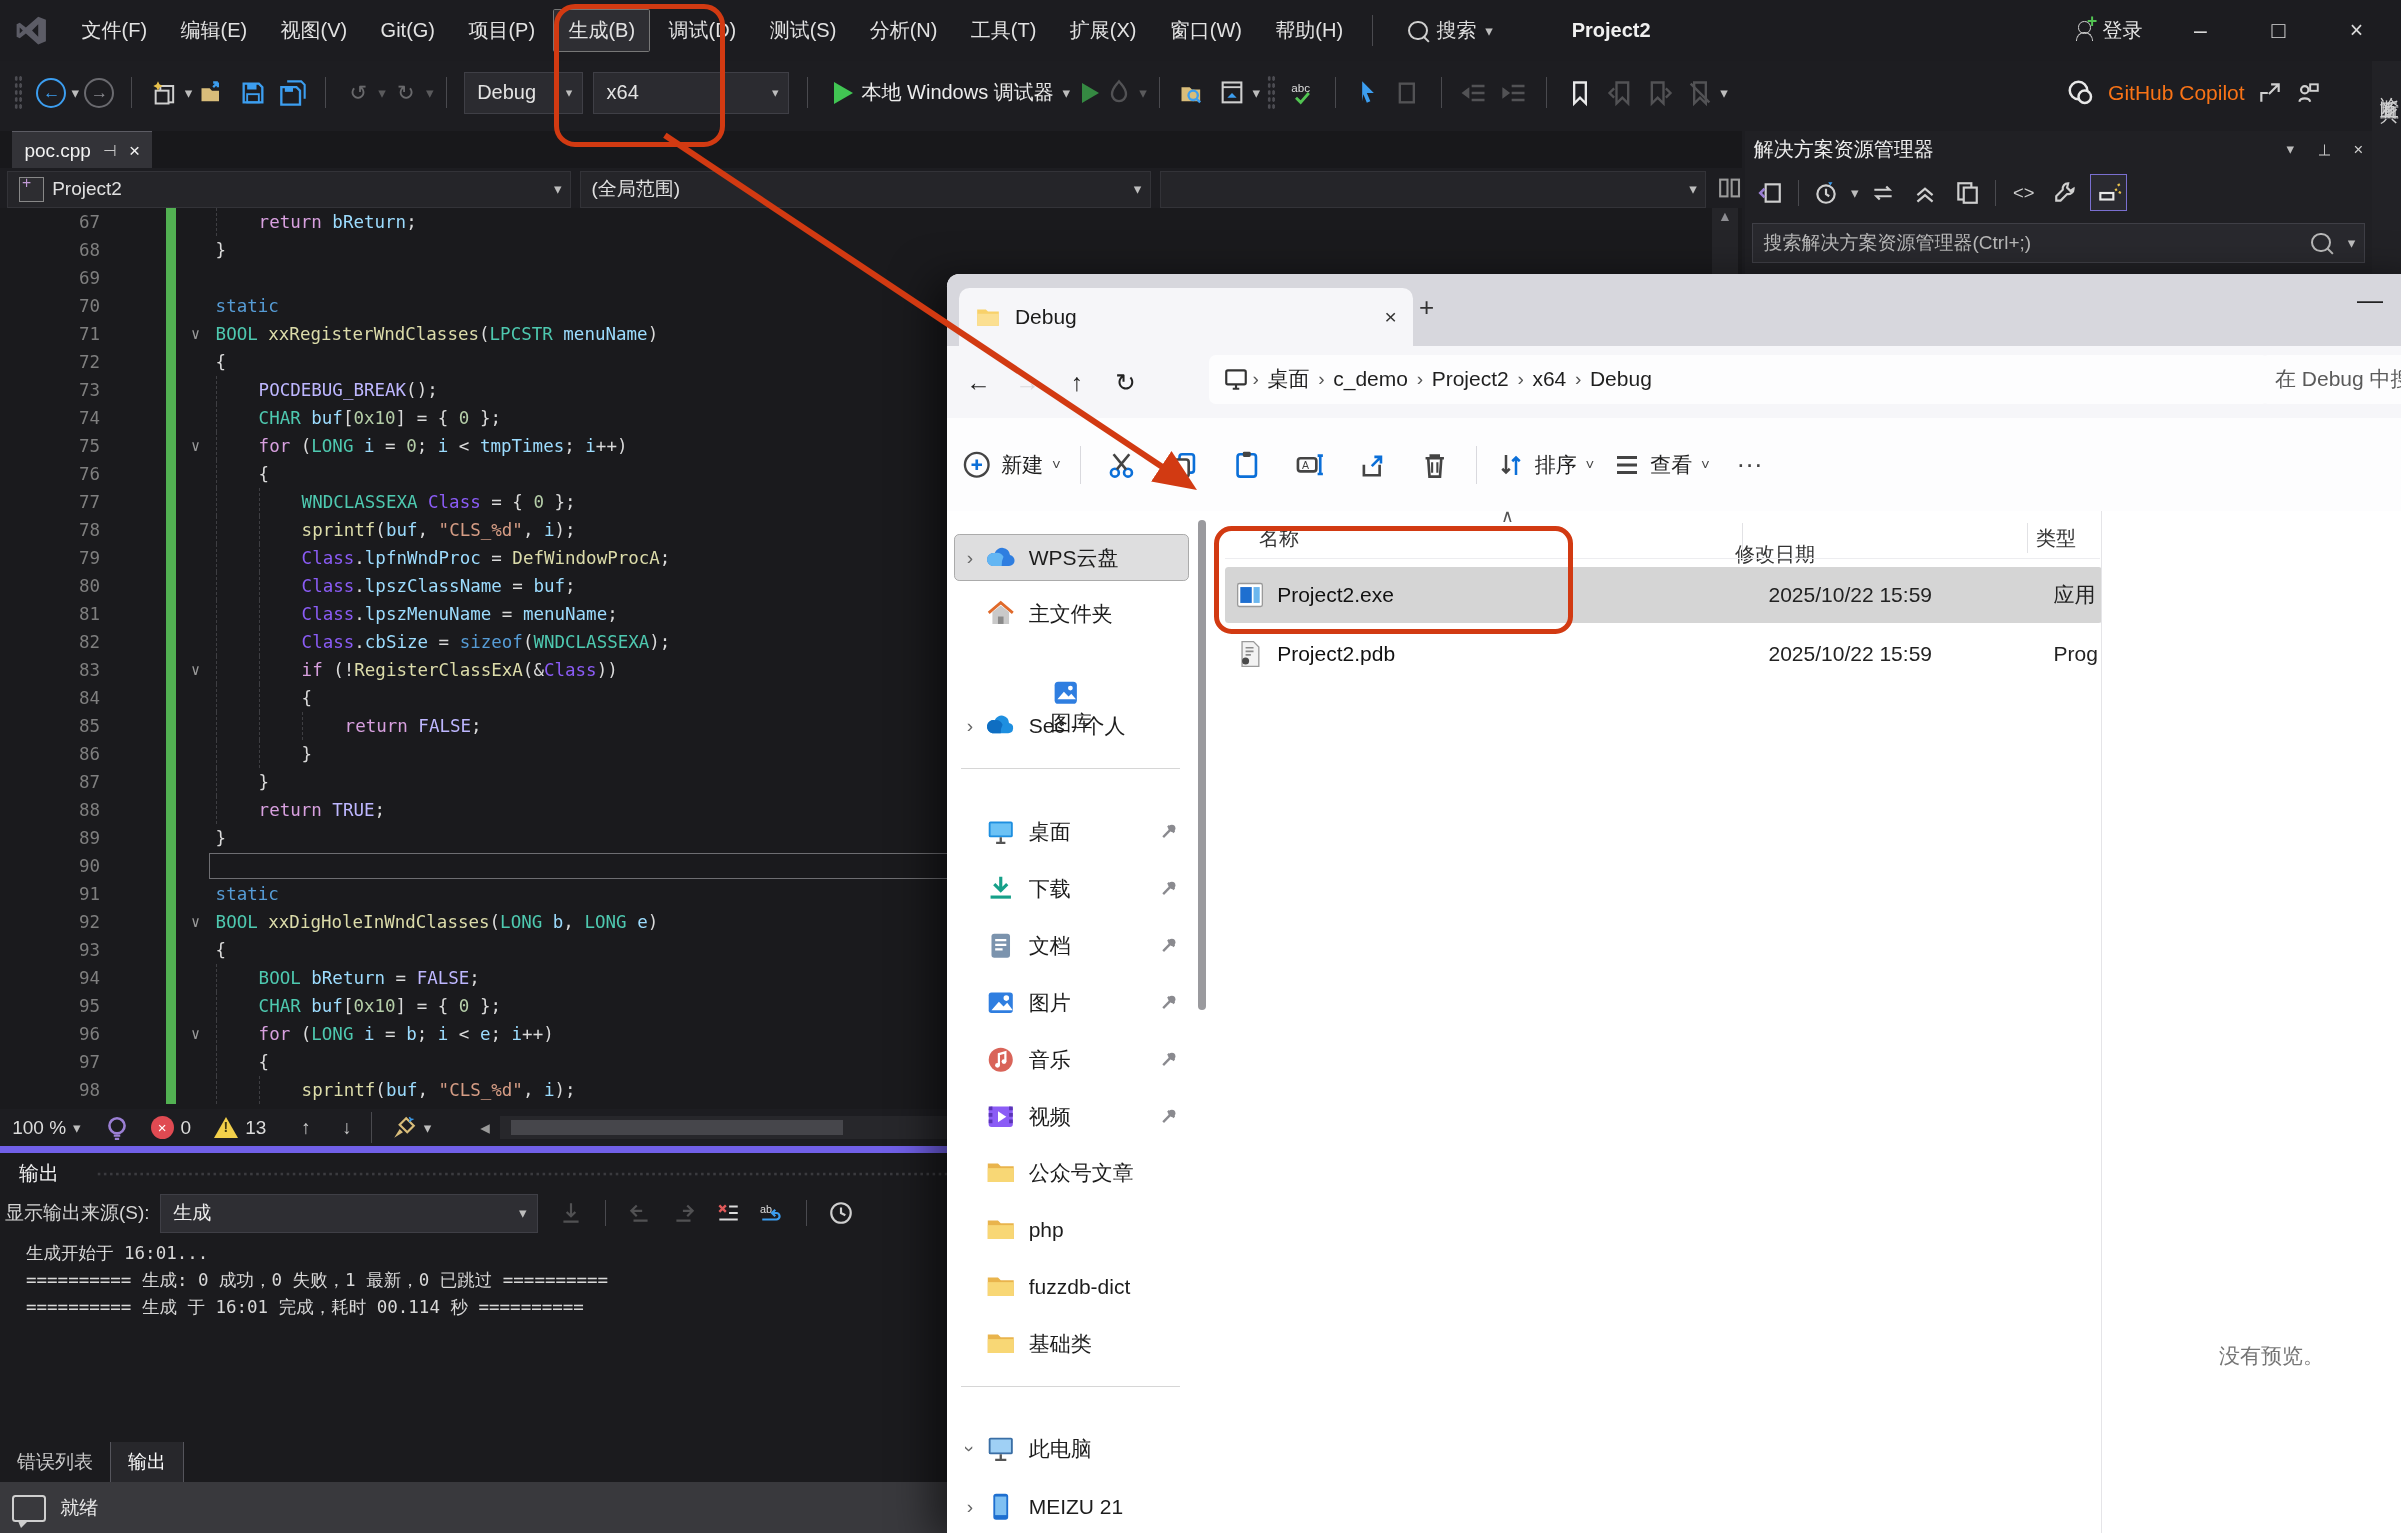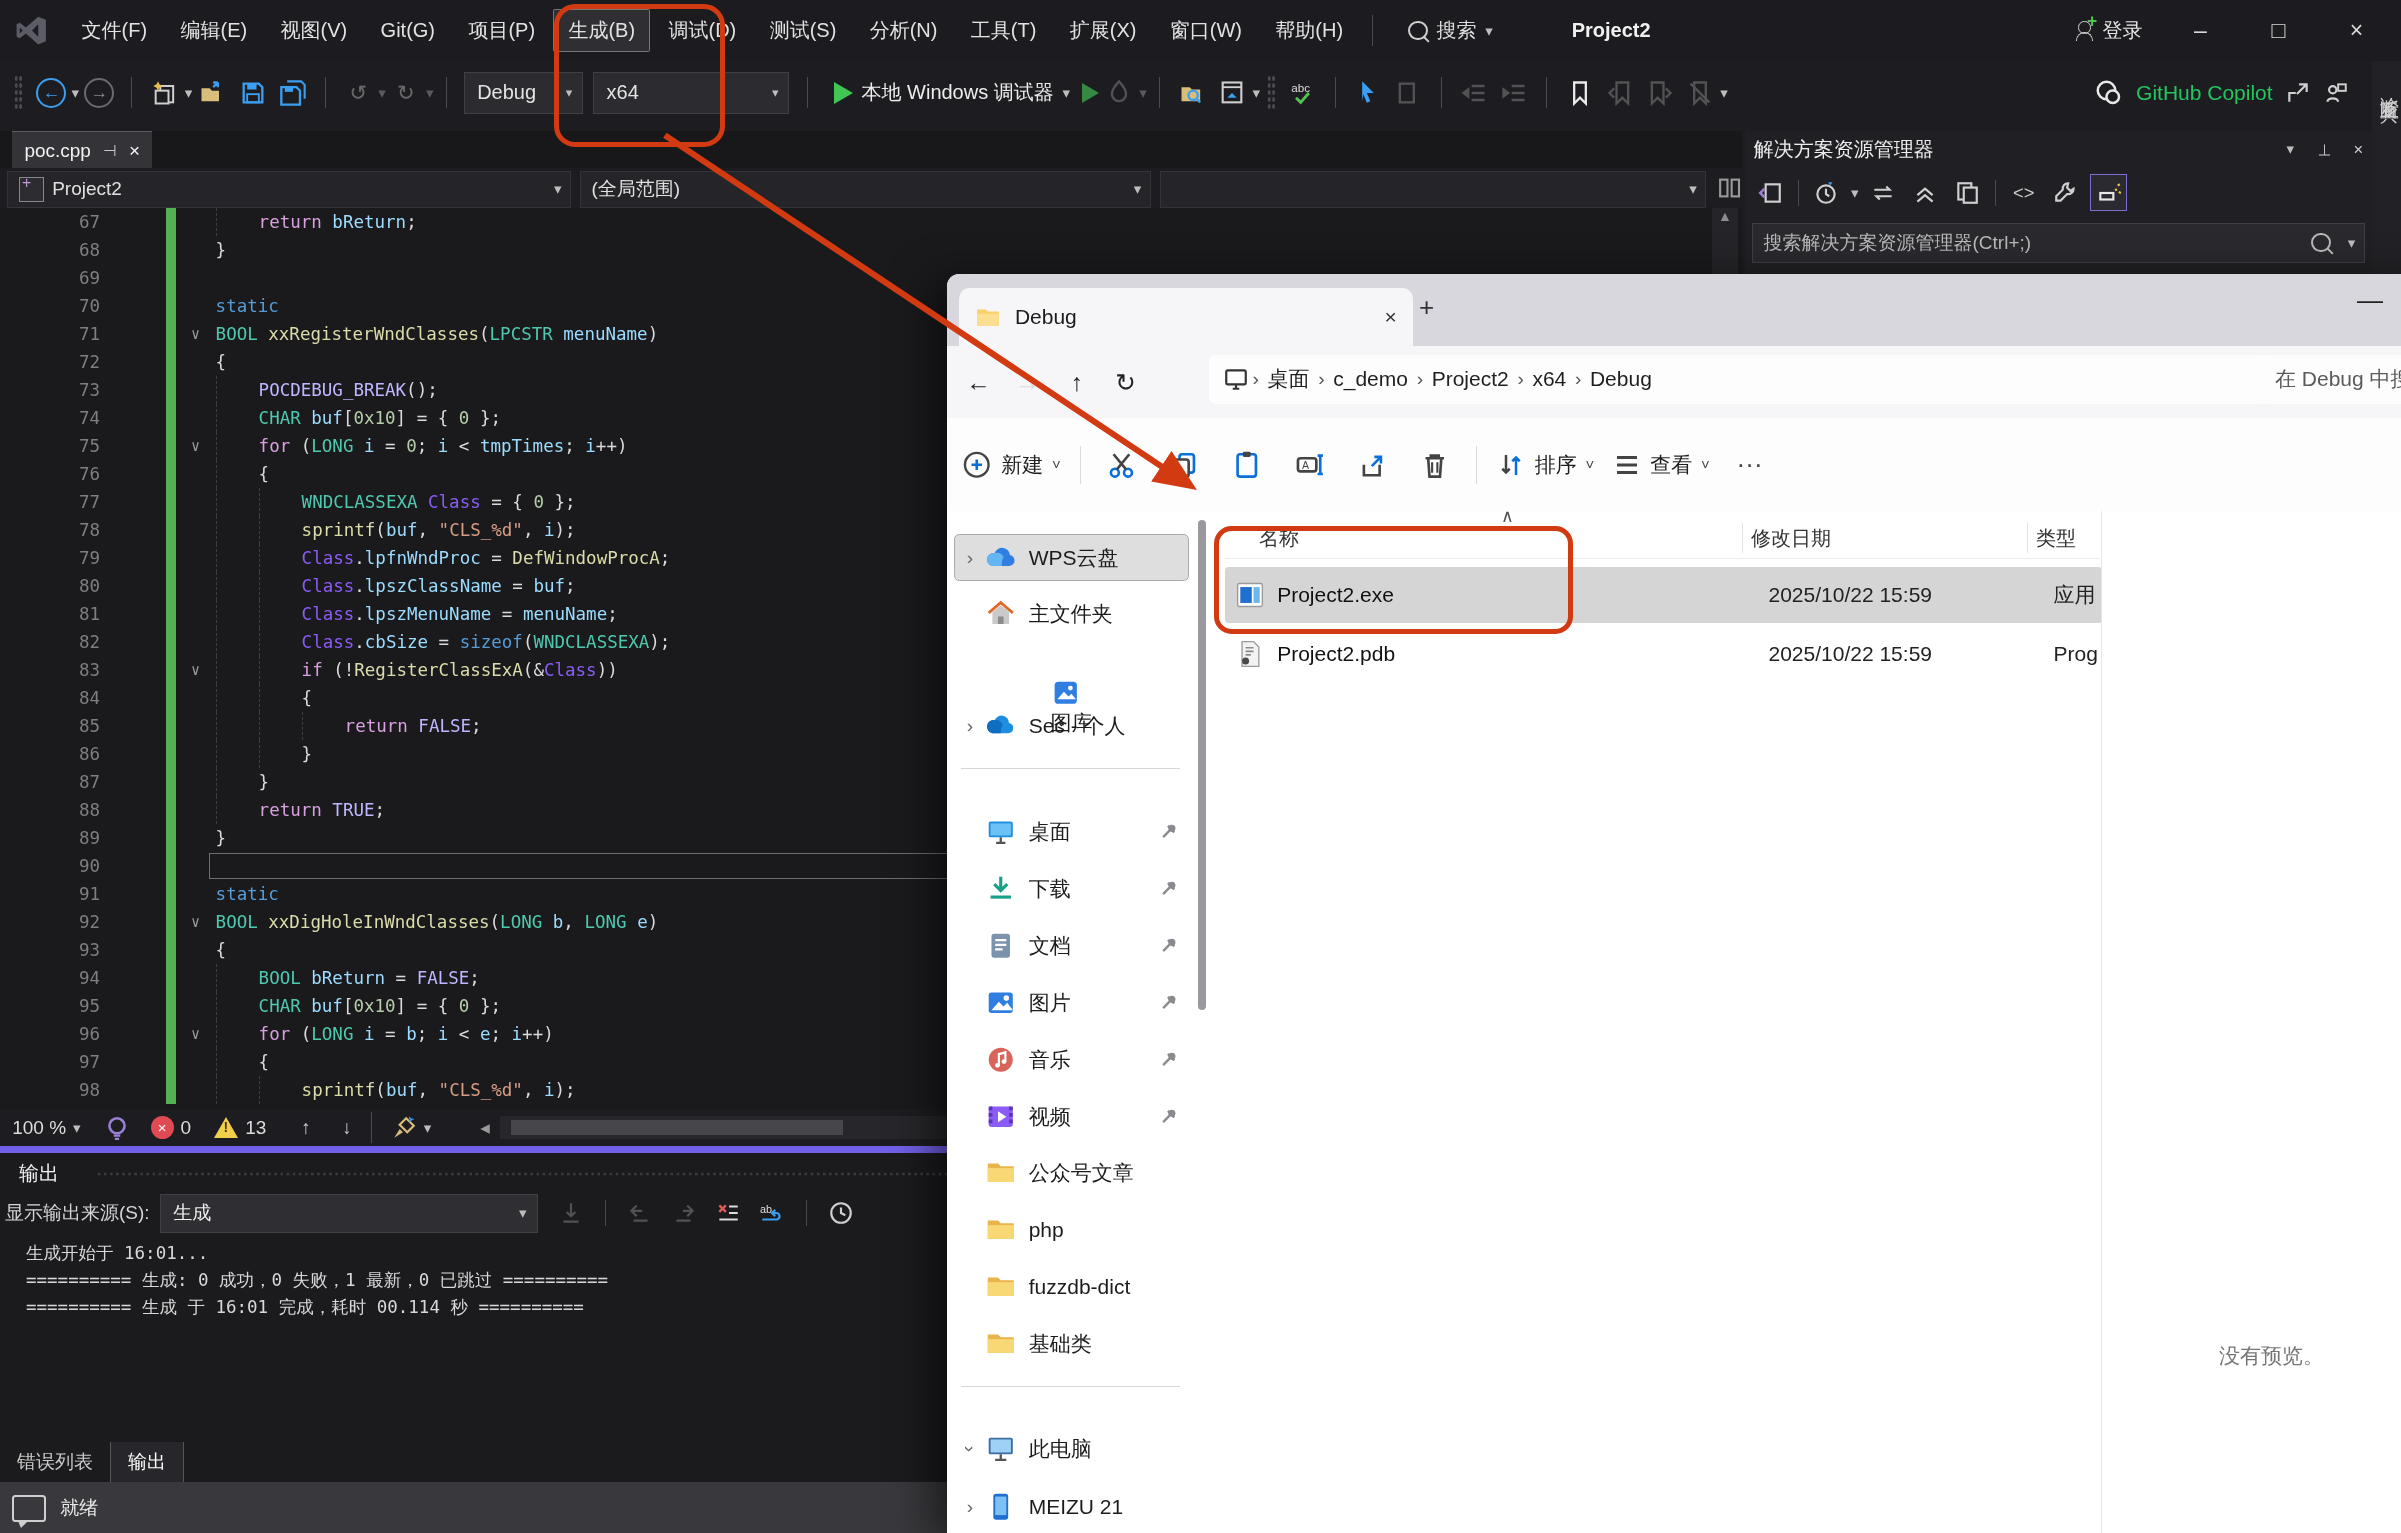--- a/index.html
+++ b/index.html
@@ -31,21 +31,21 @@
   .ic svg{width:28px;height:28px;}
   .dis{opacity:.38;}
   .circ-back{width:26px;height:26px;border:2.2px solid #3c9ef0;border-radius:50%;color:#3c9ef0;display:flex;align-items:center;justify-content:center;font-size:17.5px;}
   .circ-fwd{width:26px;height:26px;border:2.2px solid #6a6a6f;border-radius:50%;color:#8a8a8f;display:flex;align-items:center;justify-content:center;font-size:17.5px;}
   .combo{height:40px;background:#2b2b30;border:0.9px solid #3f3f46;display:flex;align-items:center;color:#e3e3e3;margin:0 5.2px;}
   .combo .cbtext{padding:0 12.2px;}
   .combo .cbarrow{width:26px;height:100%;display:flex;align-items:center;justify-content:center;color:#bdbdbd;font-size:13px;border-left:0.9px solid #3f3f46;}
   .play-tri{width:0;height:0;border-left:19px solid #41c553;border-top:11.4px solid transparent;border-bottom:11.4px solid transparent;margin:0 8.7px 0 14px;}
   .play-outline{width:0;height:0;border-left:17.5px solid #3ead4d;border-top:10.5px solid transparent;border-bottom:10.5px solid transparent;opacity:.75;margin-left:12.2px;}
   #run-label{color:#ececec;}
-  #copilot{margin-left:auto;display:flex;align-items:center;gap:12.2px;padding-right:52px;font-size:21px;color:#22c55e;}
+  #copilot{margin-left:auto;display:flex;align-items:center;gap:12.2px;padding-right:80px;font-size:21px;color:#f97316;}
   
   #tabstrip{position:absolute;left:0;top:131px;width:1742px;height:37px;background:#18181b;}
   #doctab{position:absolute;left:12.2px;top:0;height:37px;background:#333338;border-top:1.7px solid #5c5c64;display:flex;align-items:center;gap:12.2px;padding:0 12.2px;font-size:19px;color:#f2f2f2;}
   .pin-ic{color:#c9c9c9;font-size:15.7px;transform:rotate(0deg);}
   #navbar{position:absolute;left:0;top:168px;width:1742px;height:40px;background:#1d1d21;display:flex;}
   .navseg{height:35px;margin-top:2.6px;background:#252529;border:0.9px solid #333338;display:flex;align-items:center;color:#e0e0e0;font-size:19px;padding:0 10.5px;position:relative;}
   .navseg .caret{position:absolute;right:8.7px;}
   .navicon{width:23px;height:23px;border:0.9px solid #888;margin-right:8.7px;position:relative;background:#2d2d31;}
   .navicon::after{content:'+';color:#c39bd8;position:absolute;left:2.6px;top:-3.5px;font-size:15.7px;}
   
@@ -850,21 +850,21 @@
               <rect x="11" y="6" width="12" height="20" fill="#7fc0f2"></rect>
             </svg></span>
           <span class="sblabel">MEIZU 21</span>
         </div>
       </div>
     <div id="sb-scroll"></div>
     <div id="filelist">
       <span class="fsort">∧</span>
       <div id="fheads">
           <span class="fhead" style="left: 52px;">名称</span>
-          <span class="fhead" style="left: 544px;">修改日期</span>
+          <span class="fhead" style="left: 528px; margin-top: 16px;">修改日期</span>
           <span class="fhead" style="left: 829px;">类型</span>
         </div>
       <div class="fh-div" style="left:535px;"></div>
       <div class="fh-div" style="left:820px;"></div>
       <div class="fhbar"></div>
       <div id="frows">
           <div class="frow sel" style="top: 56px;">
             <span class="fic"><svg viewBox="0 0 34 34">
                 <rect x="3" y="4" width="28" height="26" rx="2" fill="#fff" stroke="#9a9a9a" stroke-width="1.5"></rect>
                 <rect x="6" y="8" width="13" height="18" fill="#1e6fd0"></rect>

